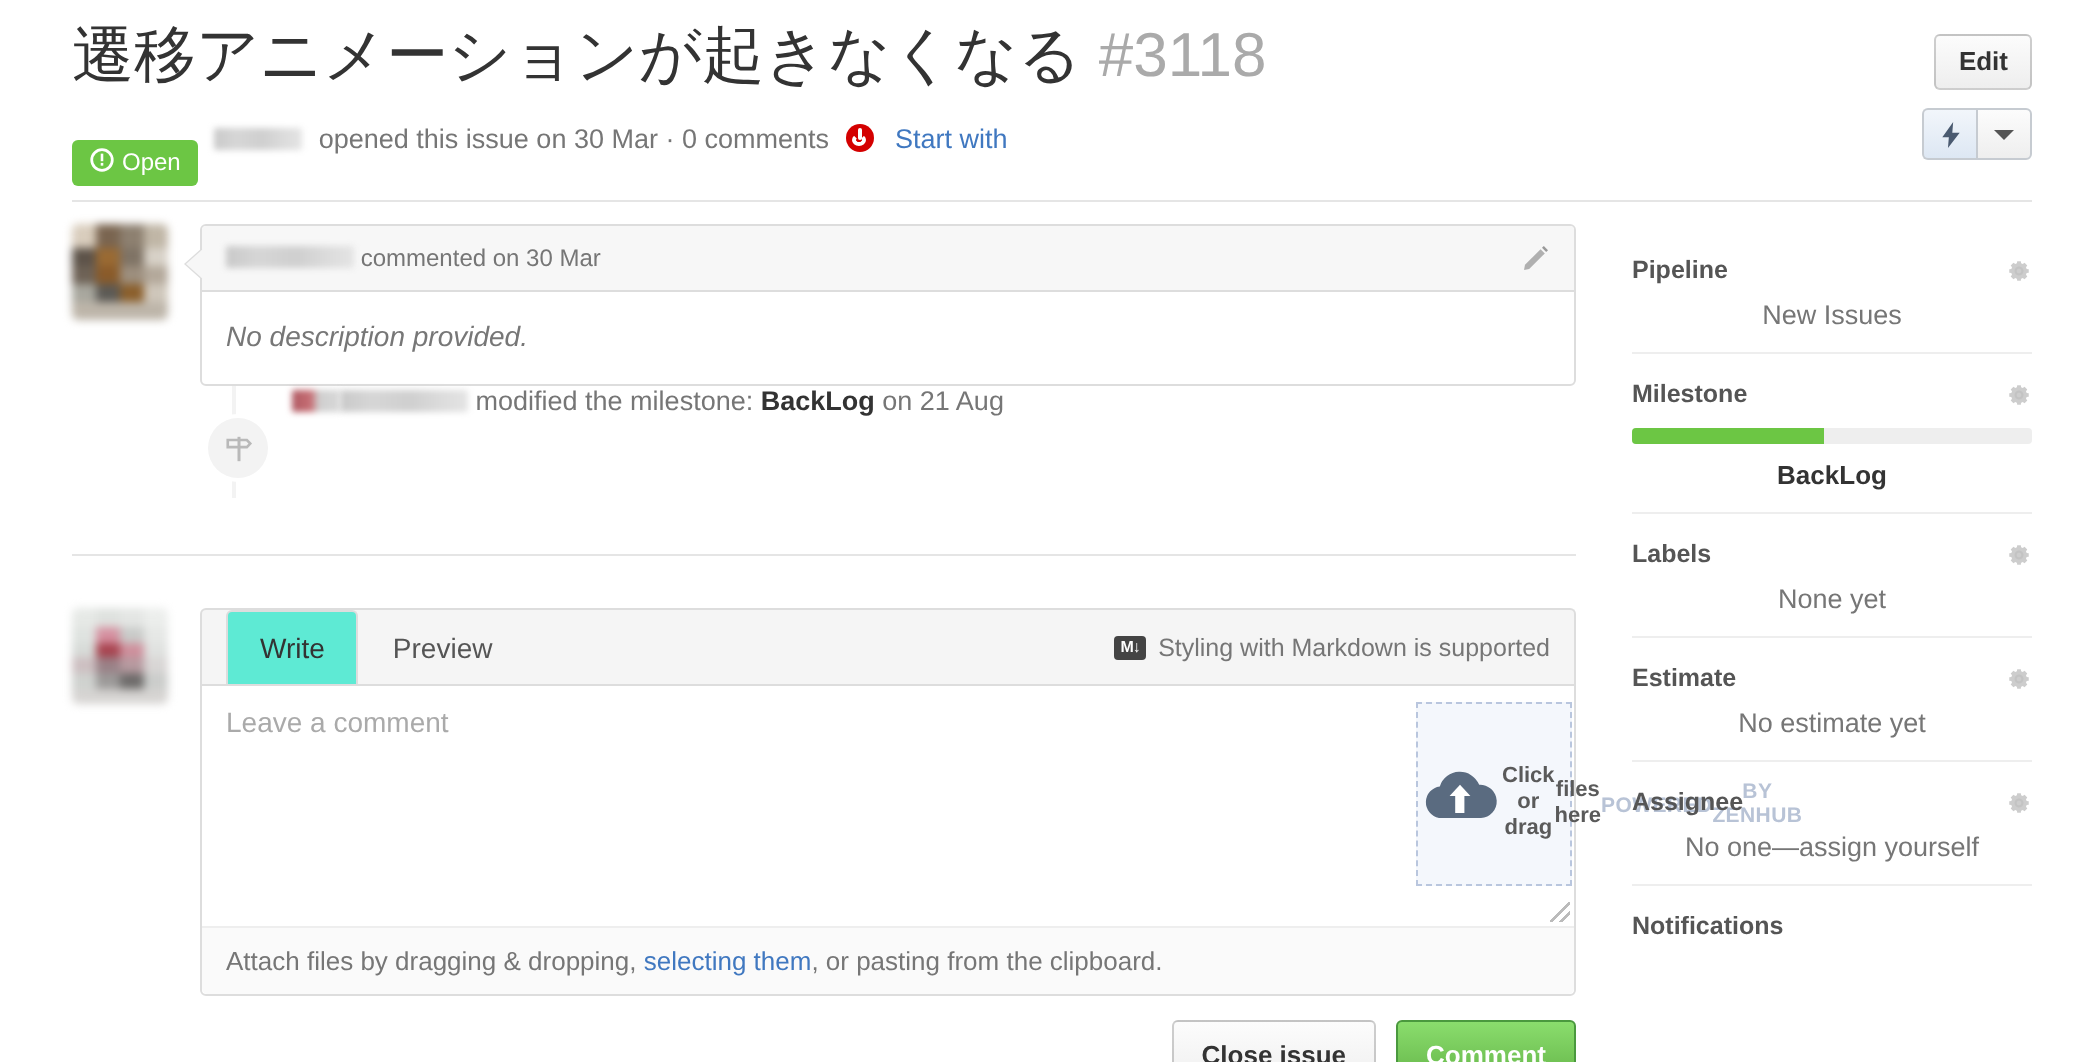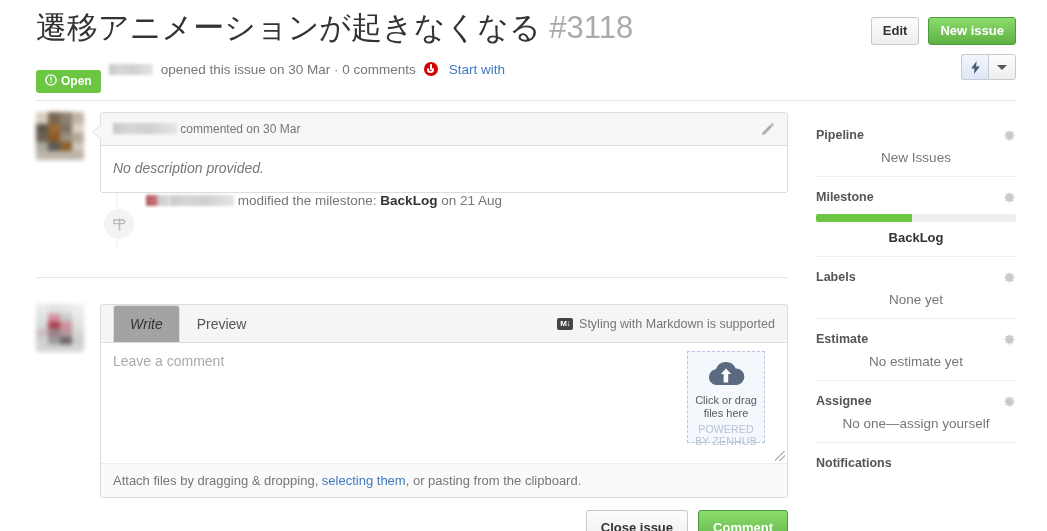--- a/index.html
+++ b/index.html
@@ -21,21 +21,21 @@
     line-height:20px;padding:3px 11px;cursor:pointer;border:1px solid rgba(0,0,0,.18);
     background-image:linear-gradient(#fcfcfc,#eee);color:#333;white-space:nowrap;
   }
   .btn-green{
     color:#fff;border-color:#4a993e;
     background-image:linear-gradient(#8add6d,#60b044);
   }
   .meta-row{display:flex;align-items:center;margin-top:9px;gap:8px;height:24px;}
   .state-badge{
     display:inline-flex;align-items:center;gap:4px;background:#6cc644;color:#fff;
-    font-size:12px;font-weight:bold;border-radius:3px;padding:4px 9px;line-height:14px;margin-top:24px;
+    font-size:12px;font-weight:normal;border-radius:3px;padding:4px 9px;line-height:14px;margin-top:24px;
   }
   .meta-text{font-size:13.5px;color:#767676;}
   .blurname{
     display:inline-block;height:11px;vertical-align:-1px;border-radius:1px;
     background:linear-gradient(90deg,#c9c9c9,#d6d6d6 25%,#cfcfcf 55%,#dcdcdc 80%,#e4e4e4);
     filter:blur(1.6px);
   }
   .blurname.n1{width:44px;}
   .blurname.n2{width:24px;background:linear-gradient(90deg,#b05a63,#c76e74 40%,#cfcfcf 55%,#d8d8d8);}
   .blurname.n3{width:64px;}
@@ -118,38 +118,38 @@
   
   .form-block{display:flex;align-items:flex-start;margin-top:14px;}
   .form-box{margin-left:16px;flex:1;position:relative;}
   .tabnav{display:flex;align-items:center;justify-content:space-between;
     background:#f5f5f5;border:1px solid #ddd;border-bottom:none;border-radius:3px 3px 0 0;padding:0 12px;height:37px;}
   .tabs{display:flex;margin-bottom:-1px;}
   .tab{
     padding:9px 16px 8px;font-size:14px;color:#555;cursor:pointer;border:1px solid transparent;
     border-radius:3px 3px 0 0;line-height:19px;
   }
-  .tab.active{background:#a3a3a3;border-color:#ddd;border-bottom-color:#fff;color:#333;font-style:italic;}
+  .tab.active{background:#5eead4;border-color:#ddd;border-bottom-color:#fff;color:#333;}
   .md-note{display:flex;align-items:center;gap:6px;font-size:12.5px;color:#767676;}
   .md-icon{
     width:16px;height:12px;border-radius:2px;background:#444;color:#fff;font-size:8px;font-weight:bold;
     display:flex;align-items:center;justify-content:center;letter-spacing:-.5px;
   }
   .write-area{
     border:1px solid #ddd;background:#fff;border-radius:0 0 3px 3px;position:relative;
   }
   .textarea-wrap{position:relative;height:100px;padding:10px 12px;}
   .ta-placeholder{color:#aaa;font-size:14px;}
   .resize{position:absolute;right:2px;bottom:2px;width:10px;height:10px;
     background:linear-gradient(135deg,transparent 45%,#bbb 45%,#bbb 55%,transparent 55%),
                linear-gradient(135deg,transparent 70%,#bbb 70%,#bbb 80%,transparent 80%);}
   .dropzone{
-    position:absolute;right:22px;top:8px;width:78px;height:92px;border:1px dashed #b9c6de;
-    background:#f4f7fc;display:flex;flex-direction:column;align-items:center;justify-content:flex-start;
-    padding-top:9px;box-sizing:border-box;cursor:pointer;
+    position:absolute;right:1px;top:8px;width:78px;height:92px;border:1px dashed #b9c6de;
+    background:#f4f7fc;display:flex;align-items:center;justify-content:flex-start;
+    padding-top:9px;box-sizing:border-box;cursor:pointer;font-weight:bold;
   }
   .dz-cloud{margin-bottom:4px;}
   .dz-t1{font-size:11px;color:#5a5a5a;text-align:center;line-height:13px;}
   .dz-t2{font-size:10.5px;color:#b8c3d6;text-align:center;line-height:12px;letter-spacing:.2px;margin-top:3px;}
   .attach-bar{
     border-top:1px solid #eee;background:#fafafa;padding:9px 12px;font-size:13px;color:#767676;border-radius:0 0 3px 3px;
   }
   .attach-bar a{color:#4078c0;text-decoration:none;cursor:pointer;}
   .form-actions{display:flex;justify-content:flex-end;gap:10px;margin-top:12px;}
   .btn-lg{font-size:13px;font-weight:bold;padding:7px 14px;line-height:20px;border-radius:3px;cursor:pointer;border:1px solid rgba(0,0,0,.18);background-image:linear-gradient(#fcfcfc,#eee);color:#333;}
@@ -173,21 +173,20 @@
 <div class="page">
 
   <div class="issue-header">
     <div class="title-row">
       <div class="issue-title">
         <span>遷移アニメーションが起きなくなる</span>
         <span class="issue-number">#3118</span>
       </div>
       <div class="header-actions">
         <span class="btn">Edit</span>
-        <span class="btn btn-green">New issue</span>
       </div>
     </div>
 
     <div class="meta-row">
       <span class="state-badge">
         <span>
           <svg width="12" height="12" viewBox="0 0 14 14" aria-hidden="true">
             <circle cx="7" cy="7" r="6" fill="none" stroke="#fff" stroke-width="1.6"></circle>
             <rect x="6.25" y="3.3" width="1.5" height="4.4" fill="#fff"></rect>
             <rect x="6.25" y="8.7" width="1.5" height="1.6" fill="#fff"></rect>

